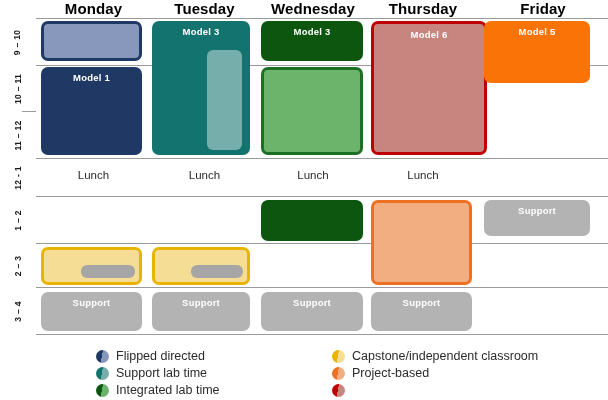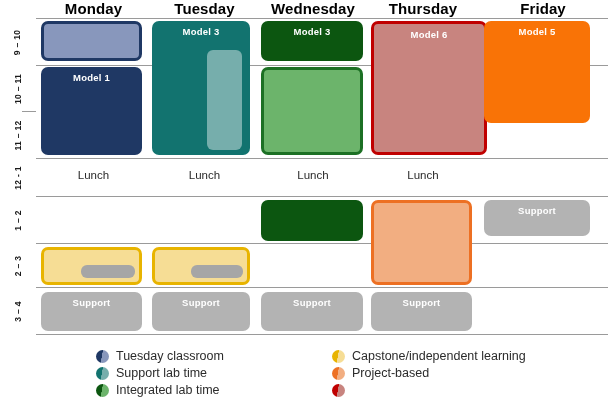--- a/index.html
+++ b/index.html
@@ -166,21 +166,21 @@
       <div>Model 3</div>
       <div class="inner" style="left: 55px; top: 29px; width: 35px; height: 100px; background: rgb(118, 174, 172);"></div>
     </div>
     <div class="block" style="left: 261px; top: 21px; width: 102px; height: 40px; background: rgb(12, 86, 16);">
       <div>Model 3</div>
     </div>
     <div class="block" style="left: 261px; top: 67px; width: 102px; height: 88px; background: rgb(108, 180, 107); border: 3px solid rgb(28, 112, 36);"></div>
     <div class="block" style="left: 371px; top: 21px; width: 116px; height: 134px; background: rgb(200, 132, 127); border: 3px solid rgb(192, 0, 0);">
       <div>Model 6</div>
     </div>
-    <div class="block" style="left: 484px; top: 21px; width: 106px; height: 102px; background: rgb(249, 115, 6);">
+    <div class="block" style="left: 484px; top: 21px; width: 106px; height: 62px; background: rgb(249, 115, 6);">
       <div>Model 5</div>
     </div>
     <div class="block" style="left: 261px; top: 200px; width: 102px; height: 41px; background: rgb(12, 86, 16);"></div>
     <div class="block" style="left: 371px; top: 200px; width: 101px; height: 85px; background: rgb(242, 174, 129); border: 3px solid rgb(237, 112, 35);"></div>
     <div class="block" style="left: 484px; top: 200px; width: 106px; height: 36px; background: rgb(179, 179, 179);">
       <div>Support</div>
     </div>
     <div class="block" style="left: 41px; top: 247px; width: 101px; height: 38px; background: rgb(246, 221, 149); border: 3px solid rgb(232, 180, 0);">
       <div class="inner" style="left: 37px; top: 15px; width: 54px; height: 13px; background: rgb(166, 166, 166);"></div>
     </div>
@@ -197,35 +197,35 @@
       <div>Support</div>
     </div>
     <div class="block" style="left: 371px; top: 292px; width: 101px; height: 39px; background: rgb(179, 179, 179);">
       <div>Support</div>
     </div>
   </div>
 <div id="legend">
   <div class="legend-col" id="legend-left" style="left:96px;">
       <div class="legend-row">
         <div class="legend-swatch" style="background: linear-gradient(100deg, rgb(31, 56, 100) 0%, rgb(31, 56, 100) 45%, rgb(136, 151, 188) 46%, rgb(136, 151, 188) 100%);"></div>
-        <div class="legend-label">Tuesday classroom</div>
+        <div class="legend-label">Flipped directed</div>
       </div>
       <div class="legend-row">
         <div class="legend-swatch" style="background: linear-gradient(100deg, rgb(18, 115, 111) 0%, rgb(18, 115, 111) 45%, rgb(118, 174, 172) 46%, rgb(118, 174, 172) 100%);"></div>
         <div class="legend-label">Support lab time</div>
       </div>
       <div class="legend-row">
         <div class="legend-swatch" style="background: linear-gradient(100deg, rgb(12, 86, 16) 0%, rgb(12, 86, 16) 45%, rgb(108, 180, 107) 46%, rgb(108, 180, 107) 100%);"></div>
         <div class="legend-label">Integrated lab time</div>
       </div>
     </div>
   <div class="legend-col" id="legend-right" style="left:332px;">
       <div class="legend-row">
         <div class="legend-swatch" style="background: linear-gradient(100deg, rgb(232, 180, 0) 0%, rgb(232, 180, 0) 45%, rgb(246, 221, 149) 46%, rgb(246, 221, 149) 100%);"></div>
-        <div class="legend-label">Capstone/independent learning</div>
+        <div class="legend-label">Capstone/independent classroom</div>
       </div>
       <div class="legend-row">
         <div class="legend-swatch" style="background: linear-gradient(100deg, rgb(237, 112, 35) 0%, rgb(237, 112, 35) 45%, rgb(242, 174, 129) 46%, rgb(242, 174, 129) 100%);"></div>
         <div class="legend-label">Project-based</div>
       </div>
       <div class="legend-row">
         <div class="legend-swatch" style="background: linear-gradient(100deg, rgb(192, 0, 0) 0%, rgb(192, 0, 0) 45%, rgb(200, 132, 127) 46%, rgb(200, 132, 127) 100%);"></div>
       </div>
     </div>
 </div>

